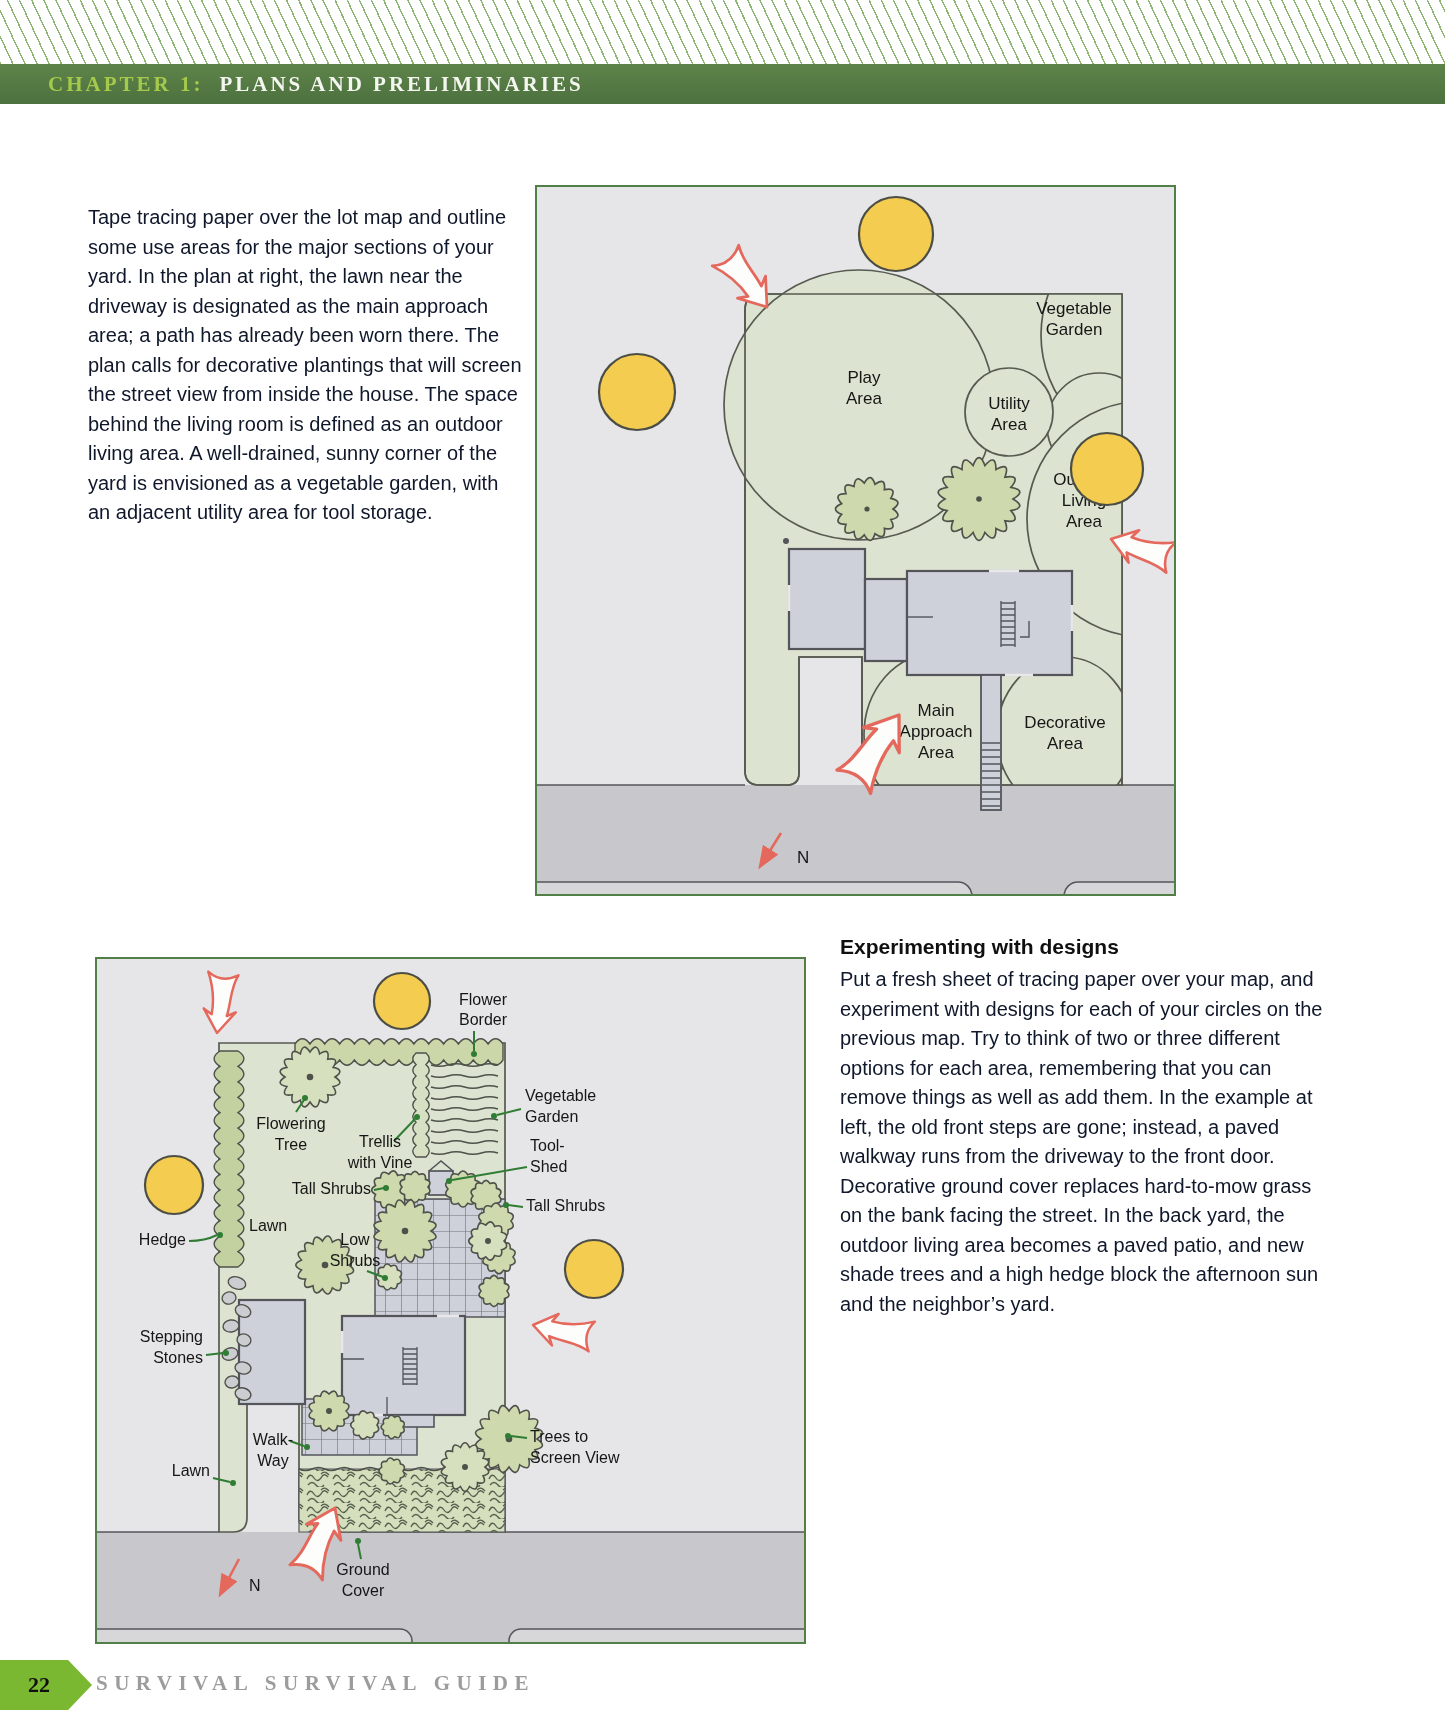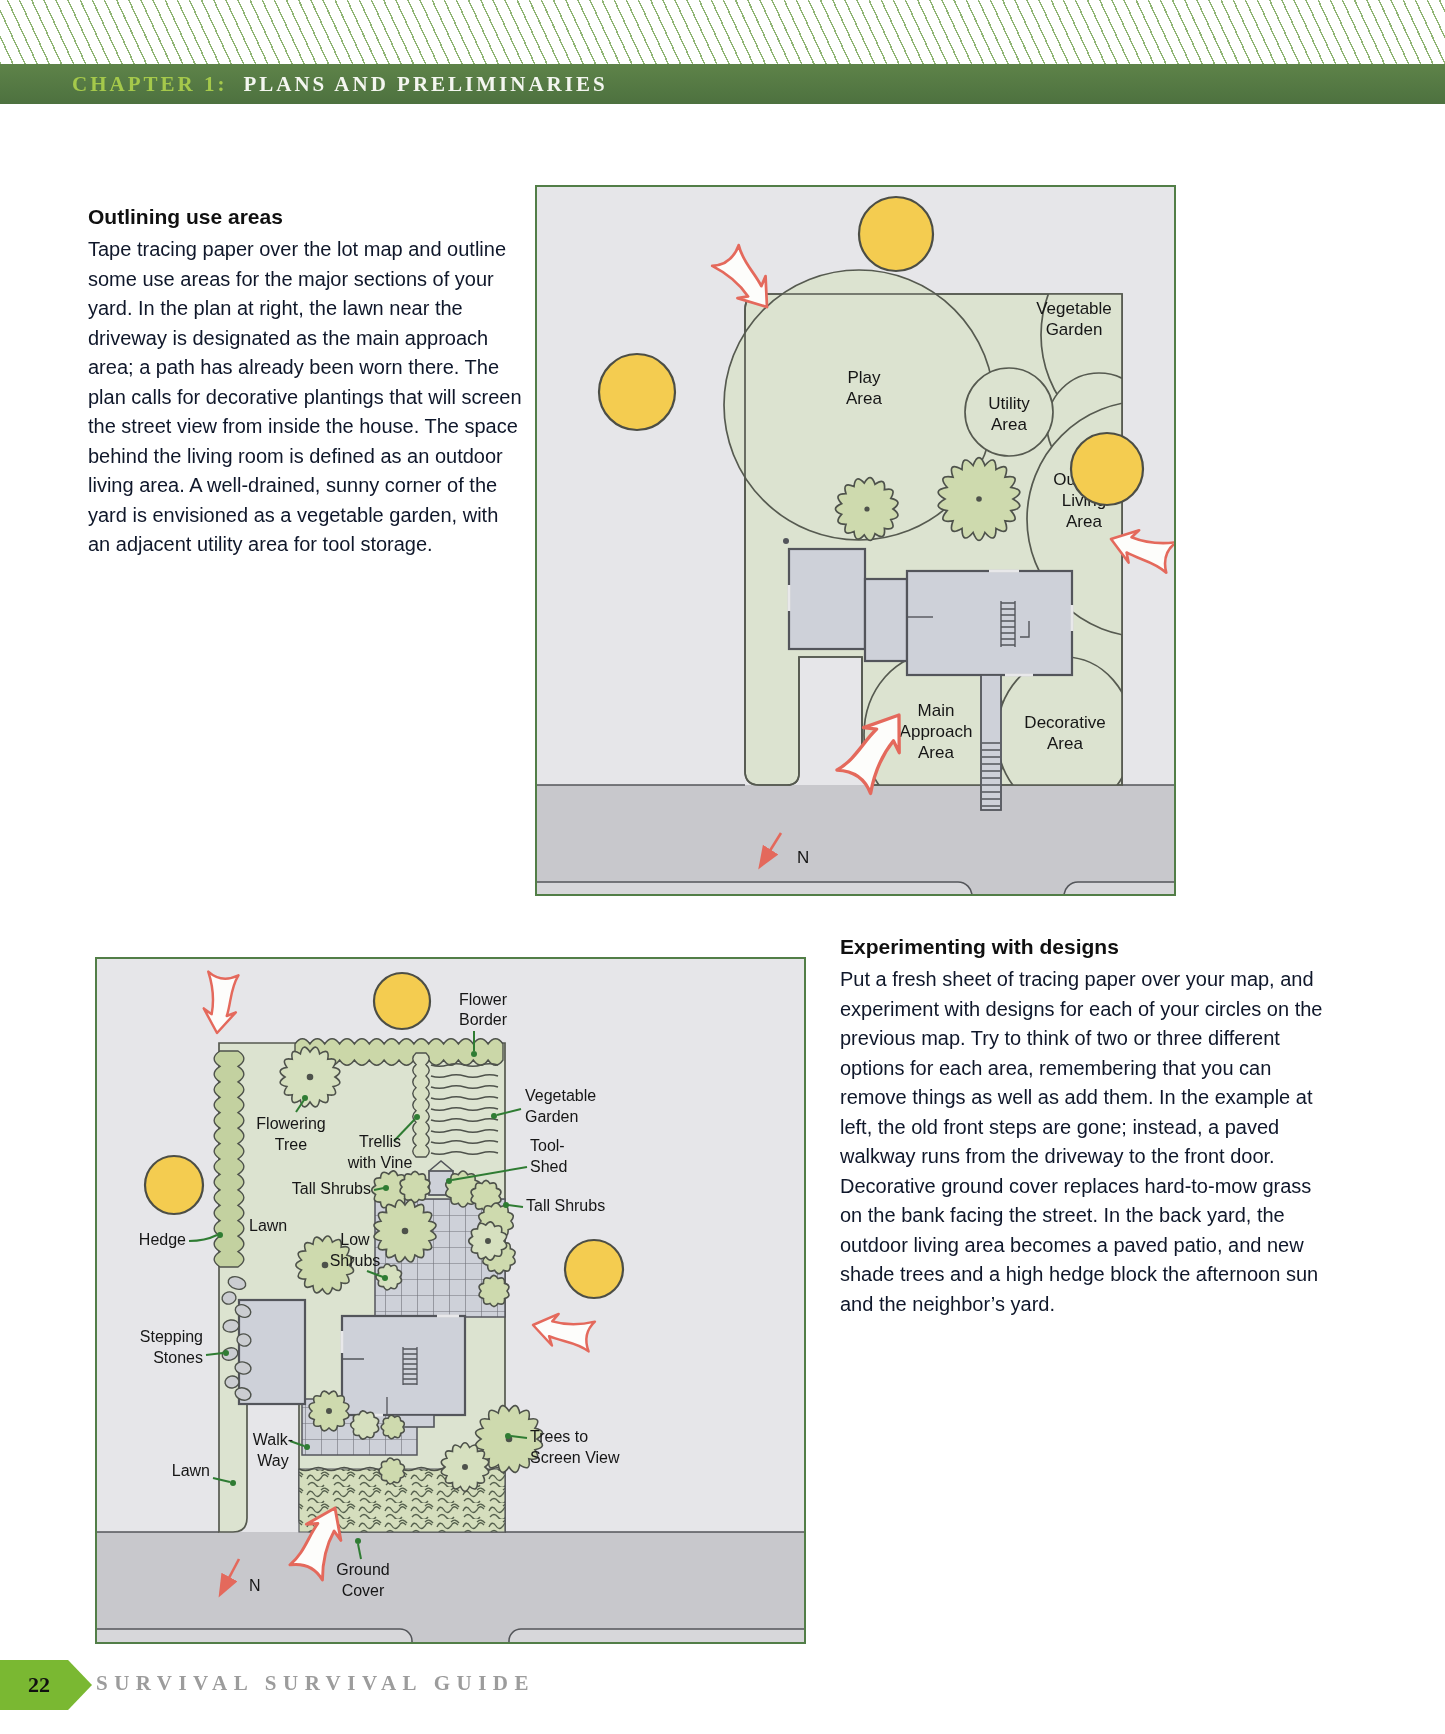--- a/index.html
+++ b/index.html
@@ -2,21 +2,21 @@
 <html><head>
 <meta charset="utf-8">
 <style>
   html,body{margin:0;padding:0;background:#fff;}
   .page{position:relative;width:1445px;height:1734px;background:#ffffff;overflow:hidden;
         font-family:"Liberation Sans",sans-serif;}
   .hatch{position:absolute;left:0;top:0;width:1445px;height:64px;
         background:repeating-linear-gradient(65deg,rgba(124,168,92,.85) 0 1.4px,transparent 1.4px 11px);}
   .chapterbar{position:absolute;left:0;top:64px;width:1445px;height:40px;
         background:linear-gradient(180deg,#5e8349,#4d713f);
-        display:flex;align-items:center;box-sizing:border-box;padding-left:72px;
+        display:flex;align-items:center;box-sizing:border-box;padding-left:48px;
         font-family:"Liberation Serif",serif;font-weight:bold;font-size:21px;letter-spacing:3px;}
   .chapterbar .chlabel{color:#a5c94b;margin-right:16px;}
   .chapterbar .chtitle{color:#f4f6f0;}
   .col{position:absolute;}
   .col-left{left:88px;top:203px;width:438px;}
   .col-right{left:840px;top:933px;width:494px;}
   .sec-h{font-weight:bold;font-size:21px;line-height:27px;color:#101010;margin:0 0 5px 0;}
   .sec-p{font-size:20px;line-height:29.5px;color:#0f172a;margin:0;}
   .dframe{position:absolute;border:2px solid #527e47;box-sizing:border-box;background:#e6e6e9;}
   .d1{left:535px;top:185px;width:641px;height:711px;}
@@ -41,21 +41,20 @@
 <div class="page">
 
   <div class="hatch"></div>
 
   <div class="chapterbar">
     <span class="chlabel">CHAPTER 1:</span>
     <span class="chtitle">PLANS AND PRELIMINARIES</span>
   </div>
 
   <div class="col col-left">
-    <p class="sec-h">Outlining use areas</p>
     <p class="sec-p">Tape tracing paper over the lot map and outline some use areas for the major sections of your yard. In the plan at right, the lawn near the driveway is designated as the main approach area; a path has already been worn there. The plan calls for decorative plantings that will screen the street view from inside the house. The space behind the living room is defined as an outdoor living area. A well-drained, sunny corner of the yard is envisioned as a vegetable garden, with an adjacent utility area for tool storage.</p>
   </div>
 
   <div class="col col-right">
     <p class="sec-h">Experimenting with designs</p>
     <p class="sec-p">Put a fresh sheet of tracing paper over your map, and experiment with designs for each of your circles on the previous map. Try to think of two or three different options for each area, remembering that you can remove things as well as add them. In the example at left, the old front steps are gone; instead, a paved walkway runs from the driveway to the front door. Decorative ground cover replaces hard-to-mow grass on the bank facing the street. In the back yard, the outdoor living area becomes a paved patio, and new shade trees and a high hedge block the afternoon sun and the neighbor’s yard.</p>
   </div>
 
   <div class="dframe d1">
   <svg viewBox="0 0 637 707">

